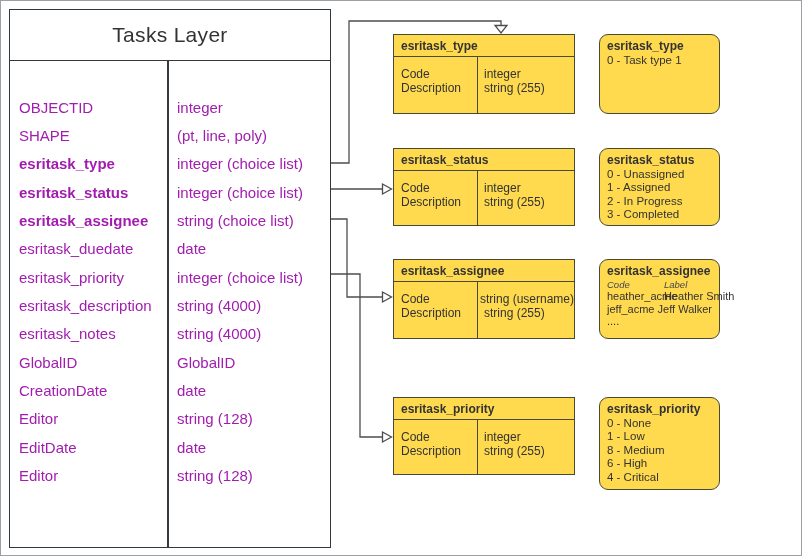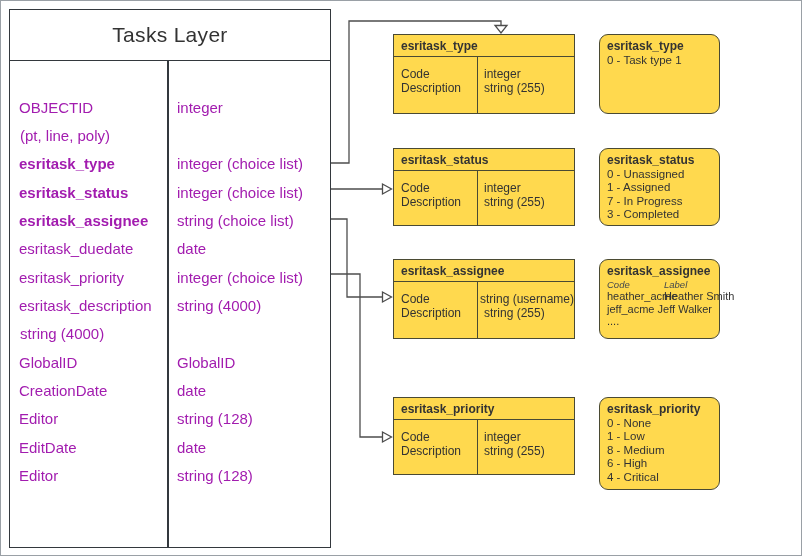--- a/index.html
+++ b/index.html
@@ -50,20 +50,21 @@
 <div class="canvas">
 
   <div class="tasks-box">
     <div class="tasks-title">Tasks Layer</div>
     <div class="tasks-rows">
       <div class="frow">
           <div class="fname">OBJECTID</div>
           <div class="ftype">integer</div>
         </div>
       <div class="frow">
+          <div class="fname">SHAPE</div>
           <div class="ftype">(pt, line, poly)</div>
         </div>
       <div class="frow bold">
           <div class="fname">esritask_type</div>
           <div class="ftype">integer (choice list)</div>
         </div>
       <div class="frow bold">
           <div class="fname">esritask_status</div>
           <div class="ftype">integer (choice list)</div>
         </div>
@@ -77,20 +78,21 @@
         </div>
       <div class="frow">
           <div class="fname">esritask_priority</div>
           <div class="ftype">integer (choice list)</div>
         </div>
       <div class="frow">
           <div class="fname">esritask_description</div>
           <div class="ftype">string (4000)</div>
         </div>
       <div class="frow">
+          <div class="fname">esritask_notes</div>
           <div class="ftype">string (4000)</div>
         </div>
       <div class="frow">
           <div class="fname">GlobalID</div>
           <div class="ftype">GlobalID</div>
         </div>
       <div class="frow">
           <div class="fname">CreationDate</div>
           <div class="ftype">date</div>
         </div>
@@ -172,21 +174,21 @@
 
   <div class="dbox" style="left:598px;top:33px;height:80px;">
     <div class="dbox-title">esritask_type</div>
     <div class="dbox-line">0 - Task type 1</div>
   </div>
 
   <div class="dbox" style="left:598px;top:147px;height:78px;">
     <div class="dbox-title">esritask_status</div>
     <div class="dbox-line">0 - Unassigned</div>
     <div class="dbox-line">1 - Assigned</div>
-    <div class="dbox-line">7 - In Progress</div>
+    <div class="dbox-line">2 - In Progress</div>
     <div class="dbox-line">3 - Completed</div>
   </div>
 
   <div class="dbox" style="left:598px;top:258px;height:80px;">
     <div class="dbox-title">esritask_assignee</div>
     <div class="dcols">
       <div class="dc1">Code</div>
       <div class="dc2">Label</div>
     </div>
     <div class="drow">

